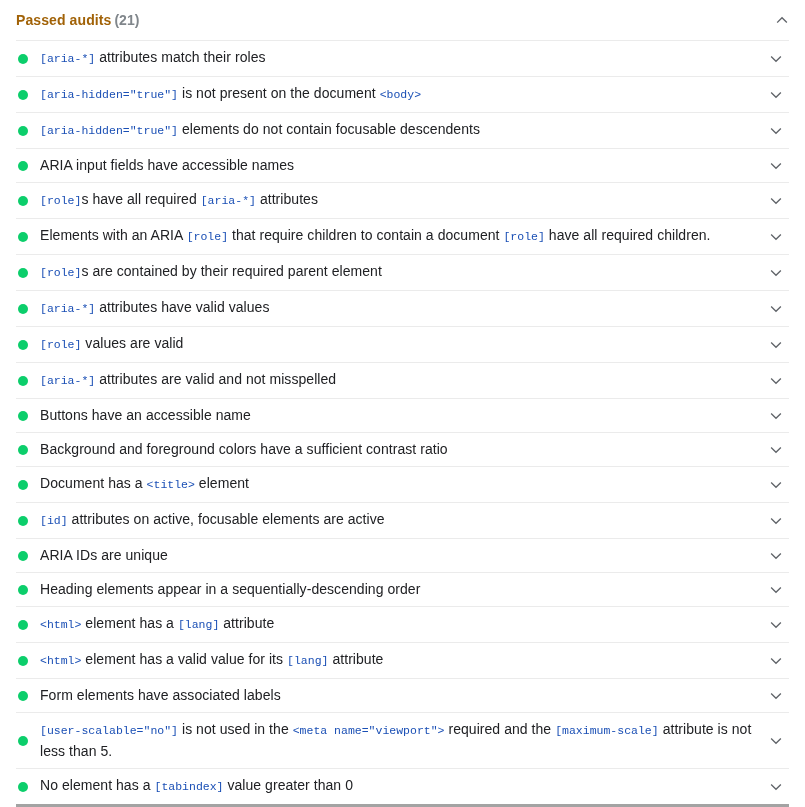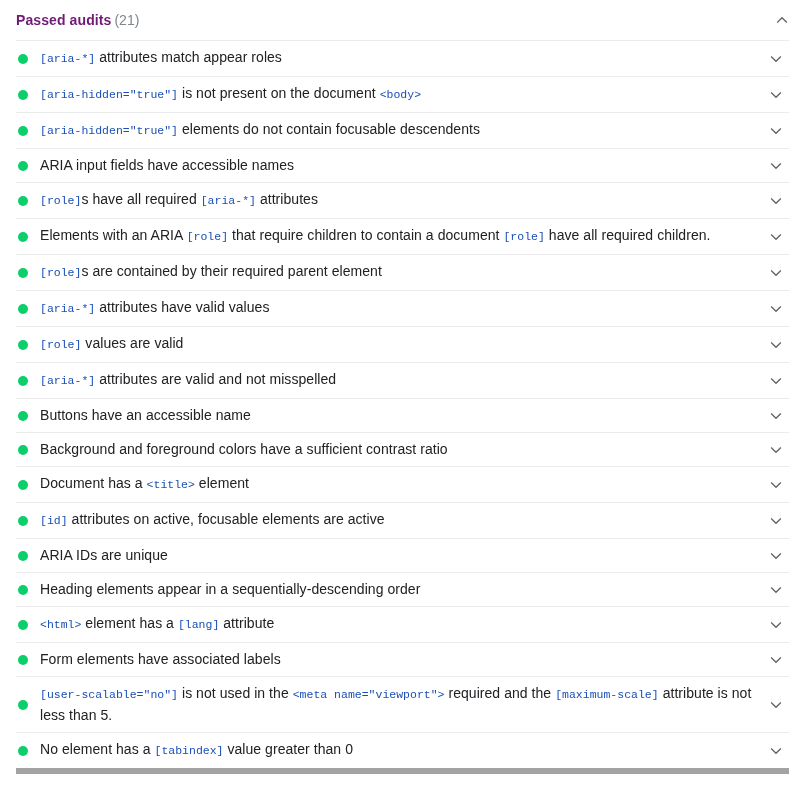--- a/index.html
+++ b/index.html
@@ -33,25 +33,25 @@
     user-select: none;
   }
   .group-title-wrap {
     flex: 1 1 auto;
     font-size: 14px;
     line-height: 18px;
     white-space: nowrap;
   }
   .group-title {
     font-weight: bold;
-    color: #701a75;
+    color: #a16207;
     letter-spacing: .1px;
   }
   .group-count {
-    font-weight: normal;
+    font-weight: bold;
     color: #80868b;
     margin-left: 3px;
   }
   .chev {
     flex: 0 0 auto;
     width: 14px;
     height: 14px;
     display: block;
     color: #5f6368;
   }
@@ -134,21 +134,21 @@
         <path d="M2.6 9.1 L7 4.7 L11.4 9.1" fill="none" stroke="currentColor" stroke-width="1.3" stroke-linecap="square"></path>
       </svg>
     </span>
   </div>
 
   <div class="audit-list" id="audit-list">
       <div class="audit-row">
         <div class="dot-cell">
           <span class="dot" style="background: rgb(12, 206, 107);"></span>
         </div>
-        <div class="text-cell"><code style="color: rgb(26, 79, 181);">[aria-*]</code><span> attributes match appear roles</span></div>
+        <div class="text-cell"><code style="color: rgb(26, 79, 181);">[aria-*]</code><span> attributes match their roles</span></div>
         <div class="chev-cell">
           <span class="chev">
             <svg viewBox="0 0 14 14" width="14" height="14" aria-hidden="true">
               <path d="M2.6 4.9 L7 9.3 L11.4 4.9" fill="none" stroke="currentColor" stroke-width="1.3" stroke-linecap="square"></path>
             </svg>
           </span>
         </div>
       </div>
       <div class="audit-row">
         <div class="dot-cell">
@@ -355,20 +355,33 @@
             <svg viewBox="0 0 14 14" width="14" height="14" aria-hidden="true">
               <path d="M2.6 4.9 L7 9.3 L11.4 4.9" fill="none" stroke="currentColor" stroke-width="1.3" stroke-linecap="square"></path>
             </svg>
           </span>
         </div>
       </div>
       <div class="audit-row">
         <div class="dot-cell">
           <span class="dot" style="background: rgb(12, 206, 107);"></span>
         </div>
+        <div class="text-cell"><code style="color: rgb(26, 79, 181);">&lt;html&gt;</code><span> element has a valid value for its </span><code style="color: rgb(26, 79, 181);">[lang]</code><span> attribute</span></div>
+        <div class="chev-cell">
+          <span class="chev">
+            <svg viewBox="0 0 14 14" width="14" height="14" aria-hidden="true">
+              <path d="M2.6 4.9 L7 9.3 L11.4 4.9" fill="none" stroke="currentColor" stroke-width="1.3" stroke-linecap="square"></path>
+            </svg>
+          </span>
+        </div>
+      </div>
+      <div class="audit-row">
+        <div class="dot-cell">
+          <span class="dot" style="background: rgb(12, 206, 107);"></span>
+        </div>
         <div class="text-cell"><span>Form elements have associated labels</span></div>
         <div class="chev-cell">
           <span class="chev">
             <svg viewBox="0 0 14 14" width="14" height="14" aria-hidden="true">
               <path d="M2.6 4.9 L7 9.3 L11.4 4.9" fill="none" stroke="currentColor" stroke-width="1.3" stroke-linecap="square"></path>
             </svg>
           </span>
         </div>
       </div>
       <div class="audit-row">

